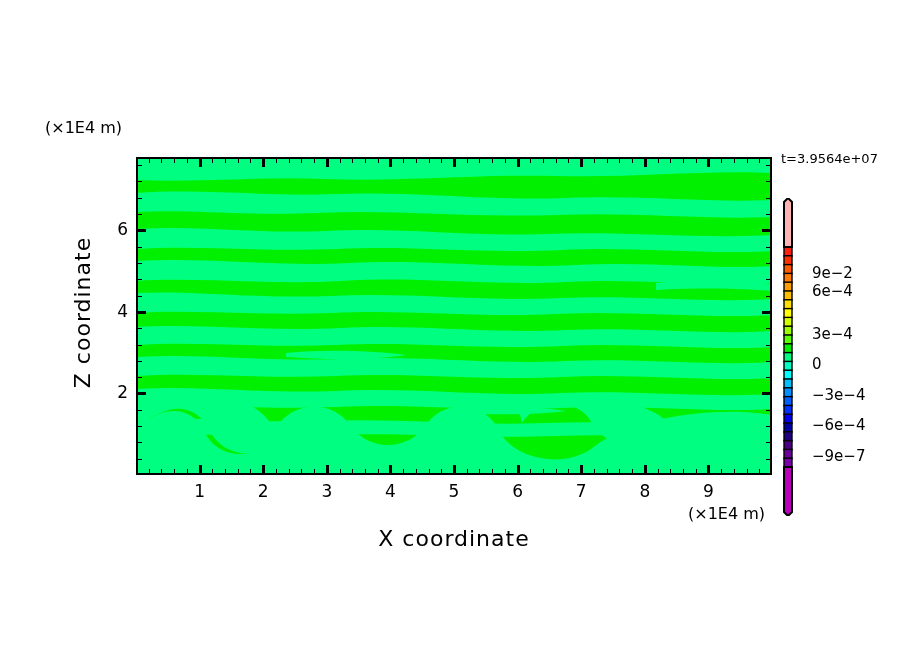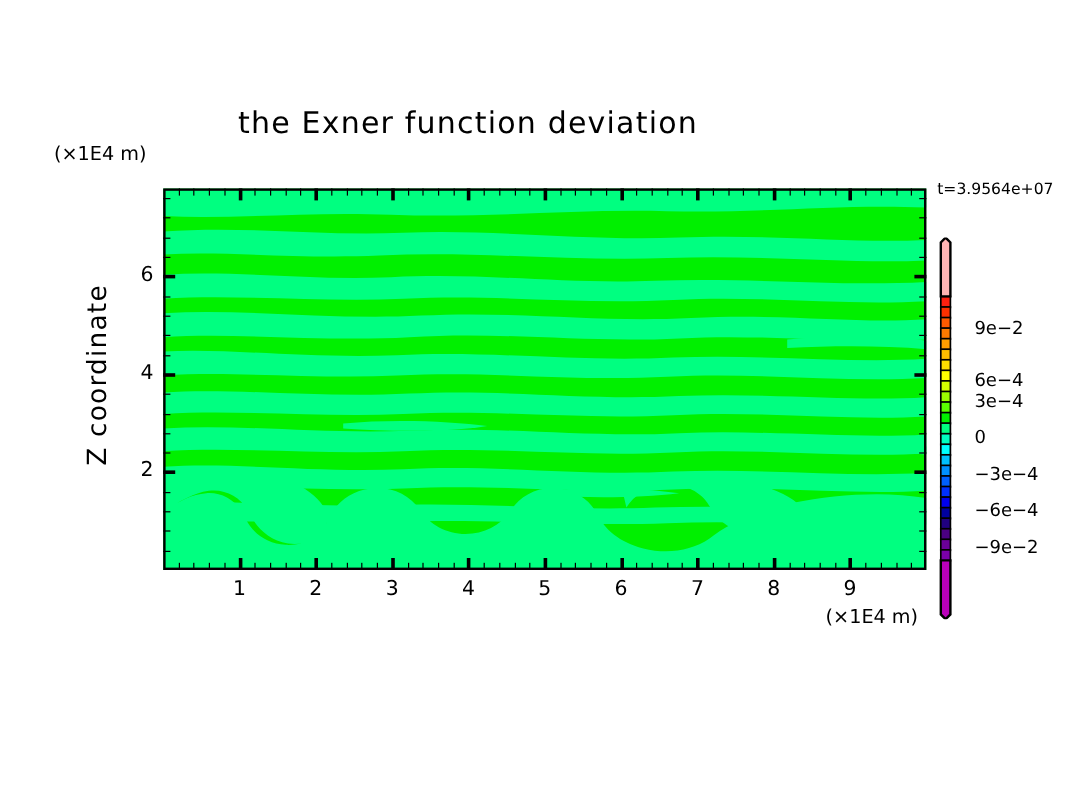--- a/index.html
+++ b/index.html
@@ -126,21 +126,20 @@
     left: 34px;
     font-size: 15px;
     white-space: nowrap;
   }
 </style>
 </head>
 <body>
 
 <div class="root">
 
-  <div class="title">the Exner function deviation</div>
 
   <div class="unit-top-left">(×1E4 m)</div>
 
   <div class="time-stamp">t=3.9564e+07</div>
 
   <div class="ylabel">Z coordinate</div>
 
   <div class="plot-wrap">
     <svg class="field-svg" viewBox="0 0 636 318" preserveAspectRatio="none">
       <rect x="0" y="0" width="636" height="318" fill="#00f000"></rect>
@@ -164,20 +163,21 @@
         <path d="M150,196 C190,192 240,194 270,198 C240,203 190,203 150,200 Z"></path>
         <path d="M520,126 C570,121 610,123 636,127 L636,134 C600,131 560,131 520,133 Z"></path>
         <path d="M320,252 C360,248 400,250 430,254 C398,258 356,258 320,256 Z"></path>
         <path d="M560,214 C595,210 620,212 636,215 L636,222 C612,219 586,218 560,219 Z"></path>
       </g>
     </svg>
     <div class="plot-frame"></div>
   </div>
 
   <div class="unit-bottom-right">(×1E4 m)</div>
+  <div class="xlabel">X coordinate</div>
 
   <div id="x-ticks">
       <div class="tick" style="left: 198.6px; top: 465px; width: 3px; height: 10px;"></div>
       <div class="xtick-label" style="left: 184.6px; top: 481px;">1</div>
       <div class="tick" style="left: 262.2px; top: 465px; width: 3px; height: 10px;"></div>
       <div class="xtick-label" style="left: 248.2px; top: 481px;">2</div>
       <div class="tick" style="left: 325.8px; top: 465px; width: 3px; height: 10px;"></div>
       <div class="xtick-label" style="left: 311.8px; top: 481px;">3</div>
       <div class="tick" style="left: 389.4px; top: 465px; width: 3px; height: 10px;"></div>
       <div class="xtick-label" style="left: 375.4px; top: 481px;">4</div>
@@ -352,22 +352,22 @@
           <rect x="6" y="233.80" width="8" height="9.20" fill="#200080" stroke="#000" stroke-width="1.4"></rect>
           <rect x="6" y="242.60" width="8" height="9.20" fill="#4b0082" stroke="#000" stroke-width="1.4"></rect>
           <rect x="6" y="251.40" width="8" height="9.20" fill="#6a0099" stroke="#000" stroke-width="1.4"></rect>
           <rect x="6" y="260.20" width="8" height="9.20" fill="#7a00aa" stroke="#000" stroke-width="1.4"></rect>
         </g>
       <polygon id="cbar-top-arrow" points="14,49 6,49 6,4 10,0 14,4" stroke="#000" stroke-width="2" fill="#ffb3b3"></polygon>
       <polygon id="cbar-bottom-arrow" points="6,269 14,269 14,314 10,318 6,314" stroke="#000" stroke-width="2" fill="#bb00bb"></polygon>
     </svg>
     <div id="cbar-labels">
         <div class="cbar-label" style="top: 66.4px;">9e−2</div>
-        <div class="cbar-label" style="top: 110px;">6e−4</div>
+        <div class="cbar-label" style="top: 84px;">6e−4</div>
         <div class="cbar-label" style="top: 127.12px;">3e−4</div>
         <div class="cbar-label" style="top: 157.48px;">0</div>
         <div class="cbar-label" style="top: 187.84px; text-align: right;">−3e−4</div>
         <div class="cbar-label" style="top: 218.2px;">−6e−4</div>
-        <div class="cbar-label" style="top: 248.56px;">−9e−2</div>
+        <div class="cbar-label" style="top: 248.56px;">−9e−7</div>
       </div>
   </div>
 
 </div>
 
 </body></html>

